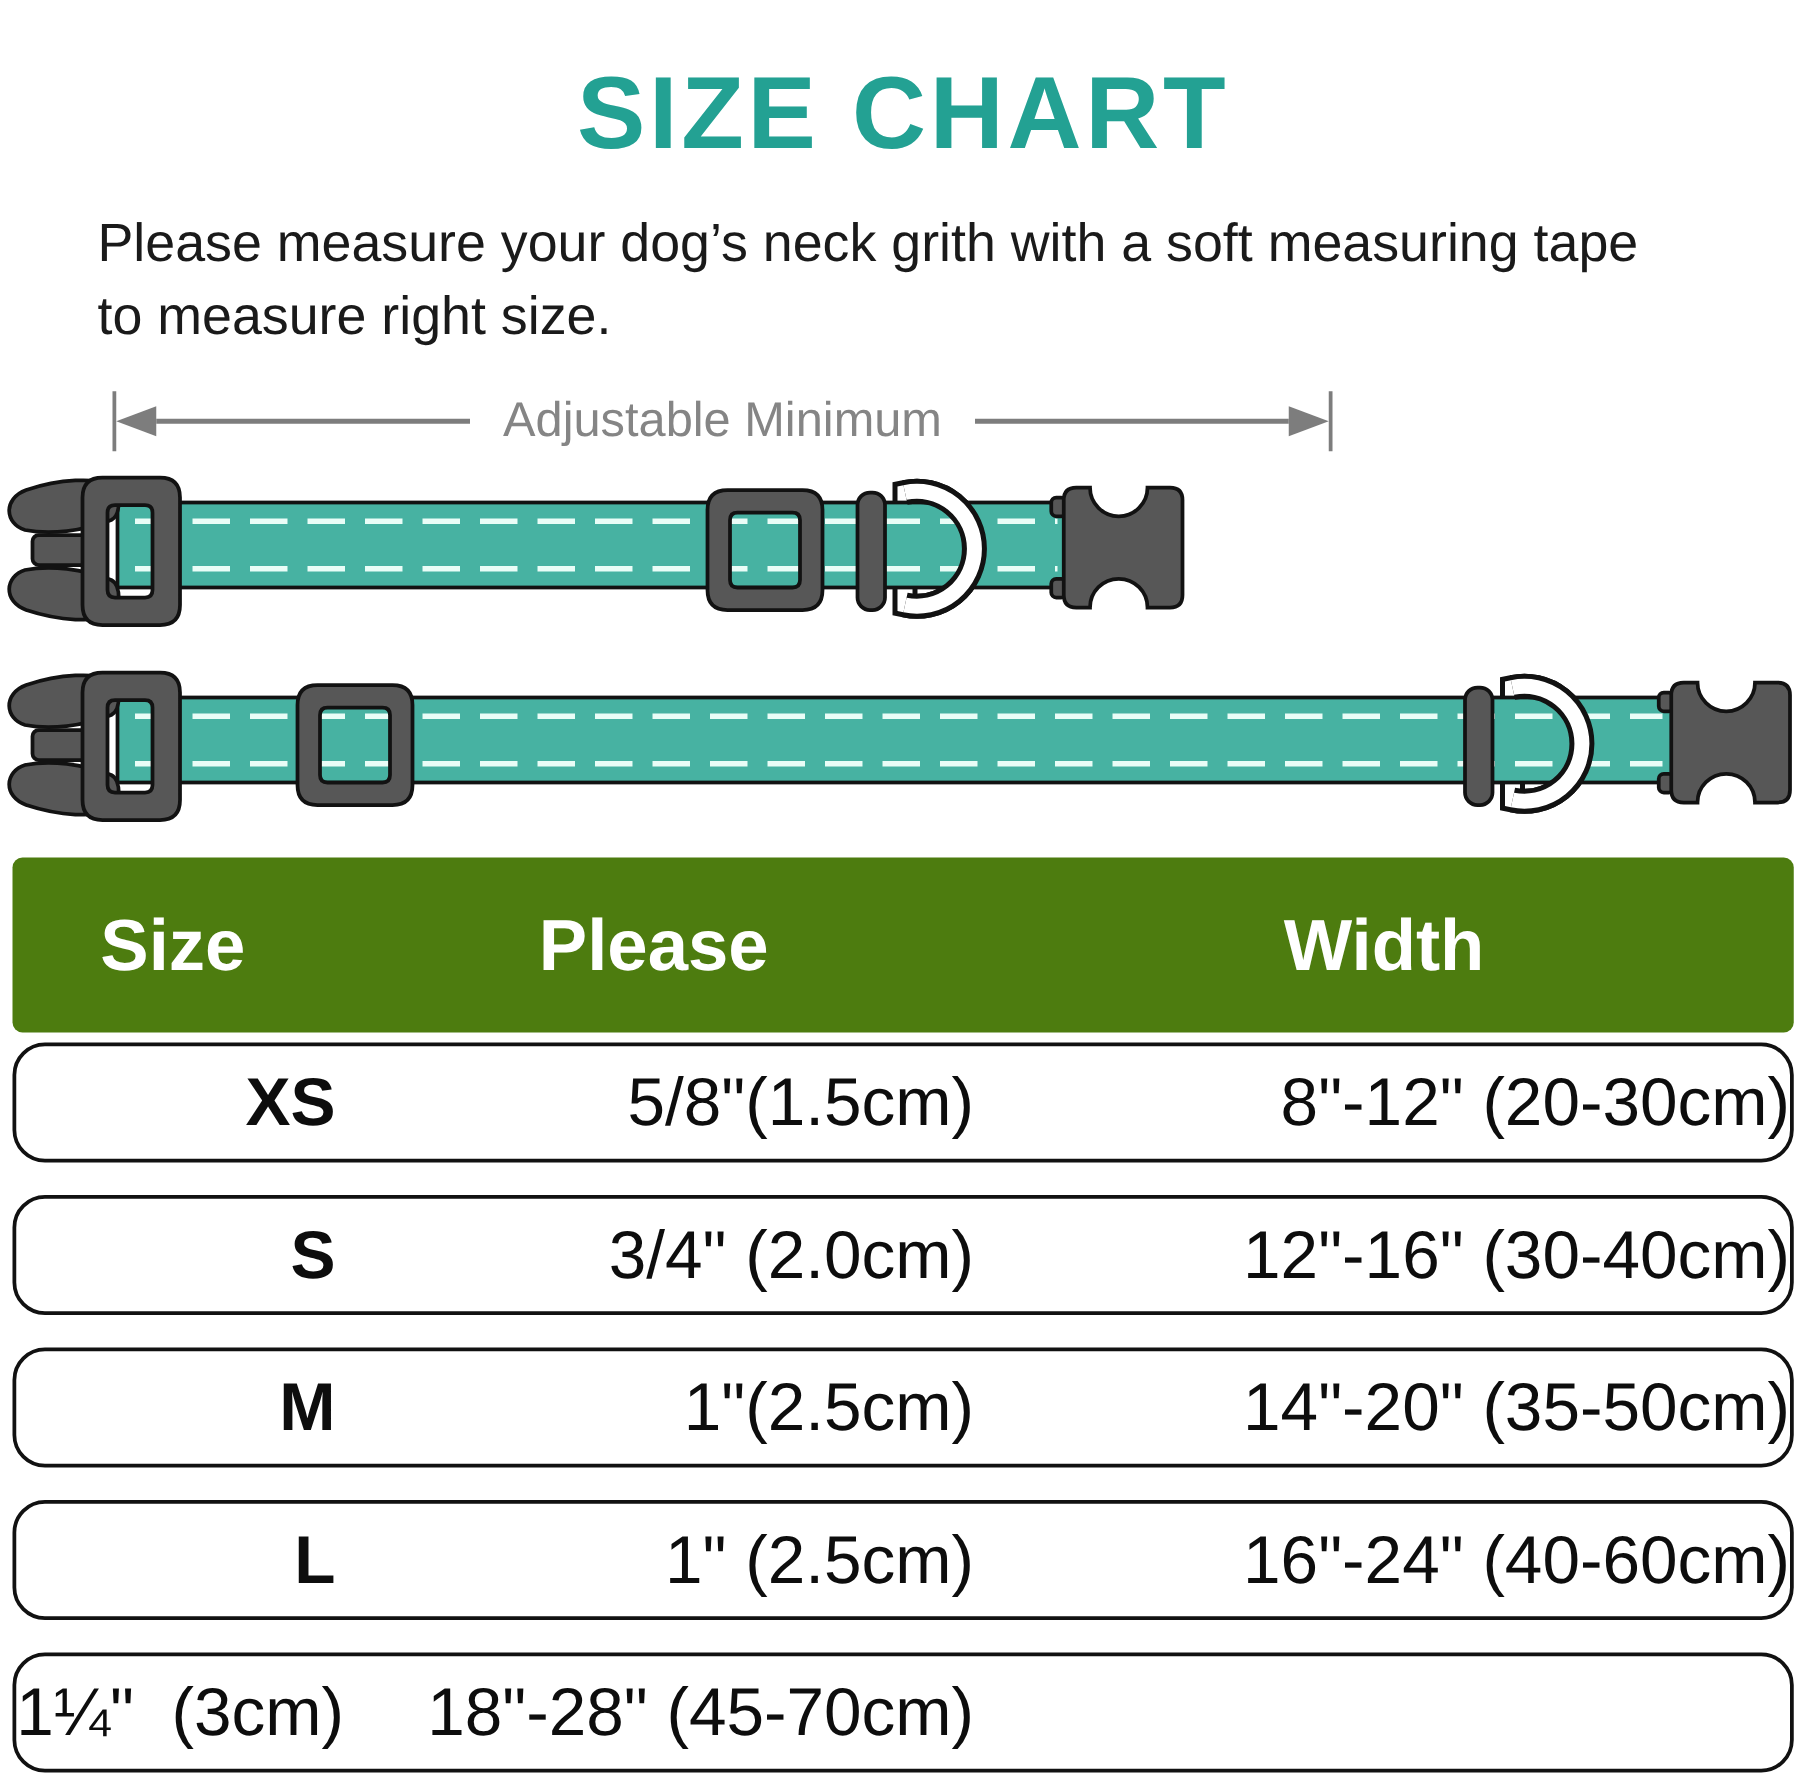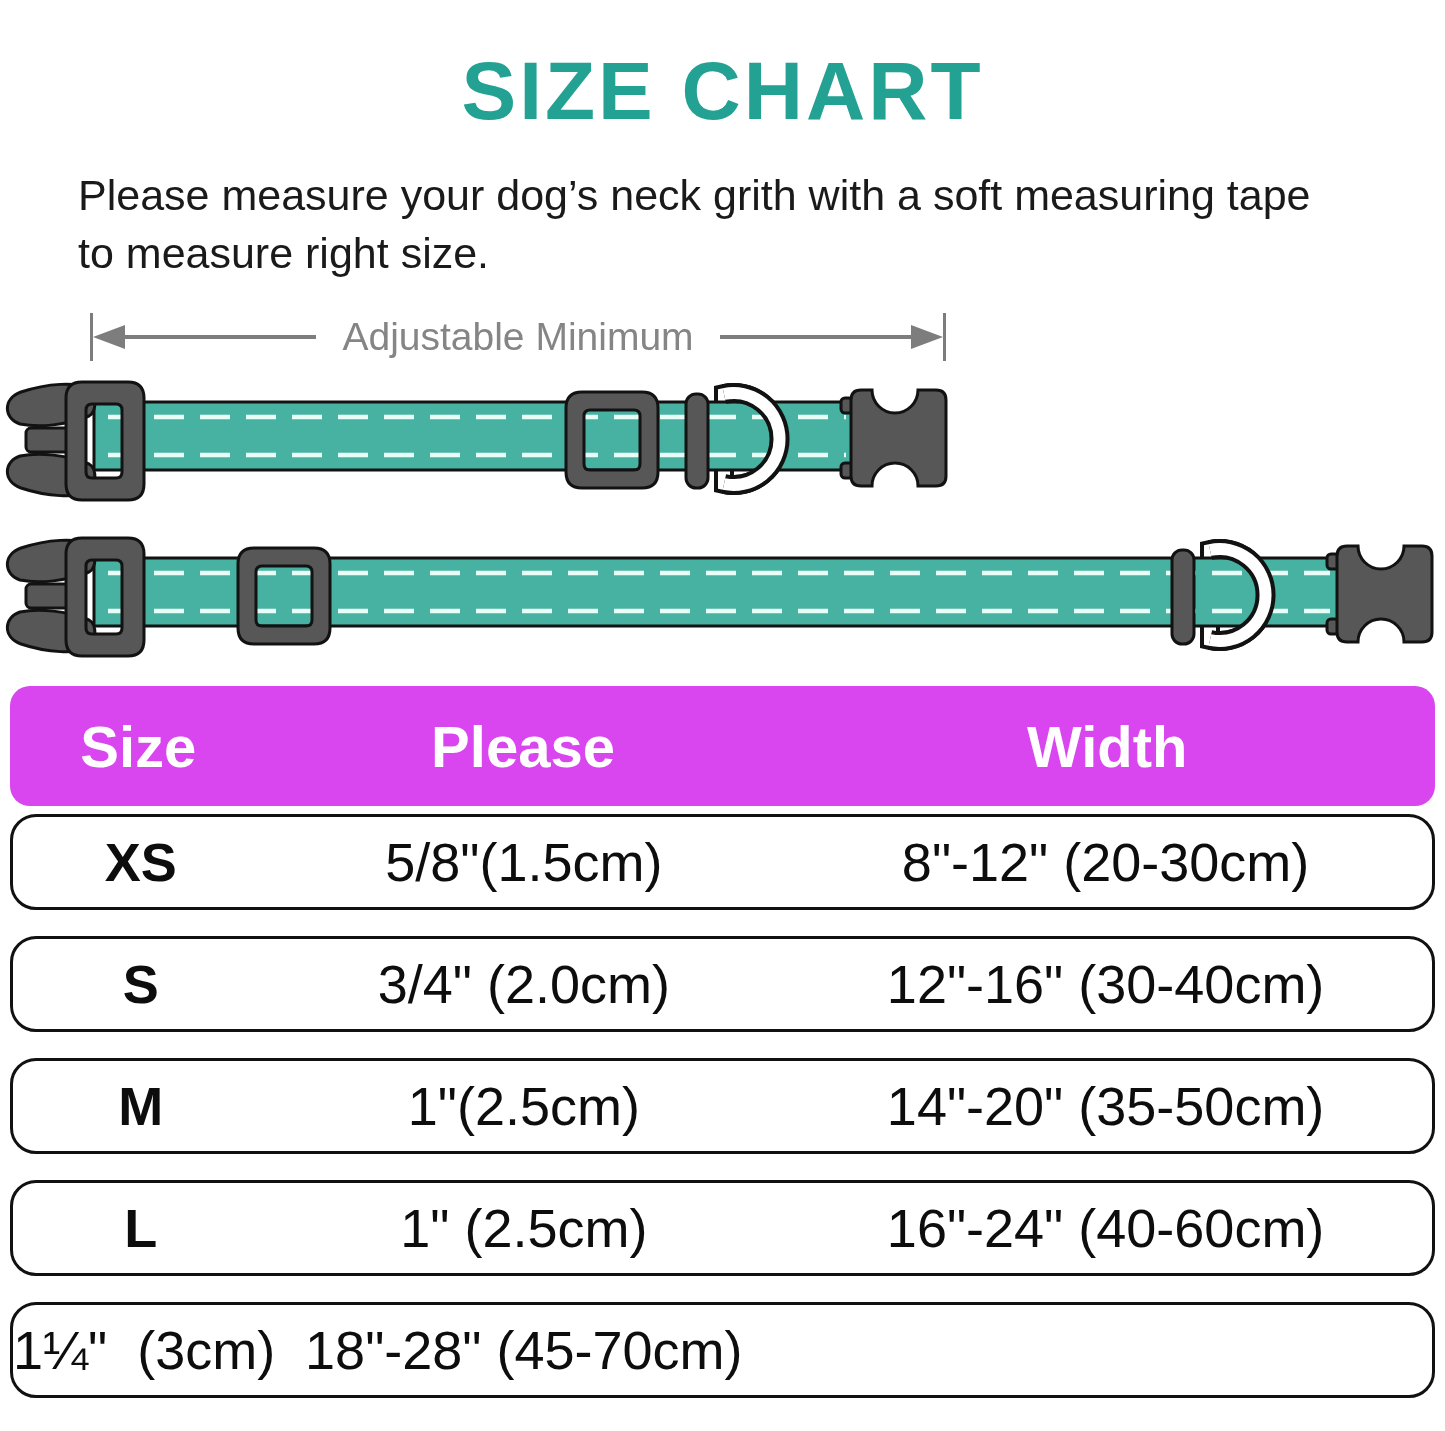--- a/index.html
+++ b/index.html
@@ -11,53 +11,53 @@
   .title {
     padding-top: 6px; text-align: center;
     font-size: 82px; font-weight: bold; letter-spacing: 3px;
     color: #23A193; line-height: 1.0; margin-top: 44px;
   }
   .desc { margin: 34px 0 0 62px; color: #1a1a1a; }
   .desc-line { font-size: 43px; line-height: 1.35; margin-left: 16px; }
 
   
   .measure { display: flex; align-items: center; height: 50px; }
-  .measure.min { margin: 30px 0 0 90px; width: 856px; }
+  .measure.min { margin: 30px 0 0 90px; width: 976px; }
   .measure.max { margin: 36px 0 0 86px; width: 1346px; }
   .tick { width: 3px; height: 48px; background: #7d7d7d; flex: 0 0 auto; }
   .seg { flex: 1 1 0; display: flex; align-items: center; }
   .seg .line { flex: 1 1 0; height: 4px; background: #7d7d7d; }
   .ah { width: 0; height: 0; flex: 0 0 auto; }
   .ah.left  { border-top: 12px solid transparent; border-bottom: 12px solid transparent; border-right: 32px solid #7d7d7d; }
   .ah.right { border-top: 12px solid transparent; border-bottom: 12px solid transparent; border-left: 32px solid #7d7d7d; }
   .measure-label {
     flex: 0 0 auto; padding: 0 26px; color: #858585;
     font-size: 39px; white-space: nowrap;
   }
 
   .collar-svg { display: block; width: 1445px; height: 150px; }
   .collar-svg.min-collar { margin-top: 2px; }
   .collar-svg.max-collar { margin-top: 6px; }
 
   
   .size-table { margin: 16px 10px 0 10px; }
   .thead {
-    height: 120px; background: #d946ef; border-radius: 20px;
+    height: 140px; background: #4d7c0f; border-radius: 8px;
     display: grid; grid-template-columns: 18% 36% 46%;
     align-items: center;
   }
   .th { text-align: center; color: #fff; font-size: 58px; font-weight: bold; }
   .tbody { margin-top: 8px; display: flex; flex-direction: column; gap: 26px; }
   .trow {
     height: 96px; background: #fff; border: 3px solid #111;
     border-radius: 26px;
     display: grid; grid-template-columns: 18% 36% 46%;
     align-items: center;
   }
-  .td { text-align: center; color: #0d0d0d; font-size: 54px; white-space: pre; }
+  .td { text-align: right; color: #0d0d0d; font-size: 54px; white-space: pre; }
   .td.size-cell { font-weight: bold; }
 
   
   .hw { fill: #575757; stroke: #121212; stroke-width: 3; }
   .hw-ring { fill: #575757; stroke: #121212; stroke-width: 3; fill-rule: evenodd; }
   .strap { fill: #47B2A2; stroke: #121212; stroke-width: 3; }
   .stitch { stroke: #E9FDF7; stroke-width: 4.5; stroke-dasharray: 30 16; fill: none; }
   .dring-outline { fill: none; stroke: #121212; stroke-width: 20; }
   .dring-fill { fill: none; stroke: #ffffff; stroke-width: 12; }
 </style>

